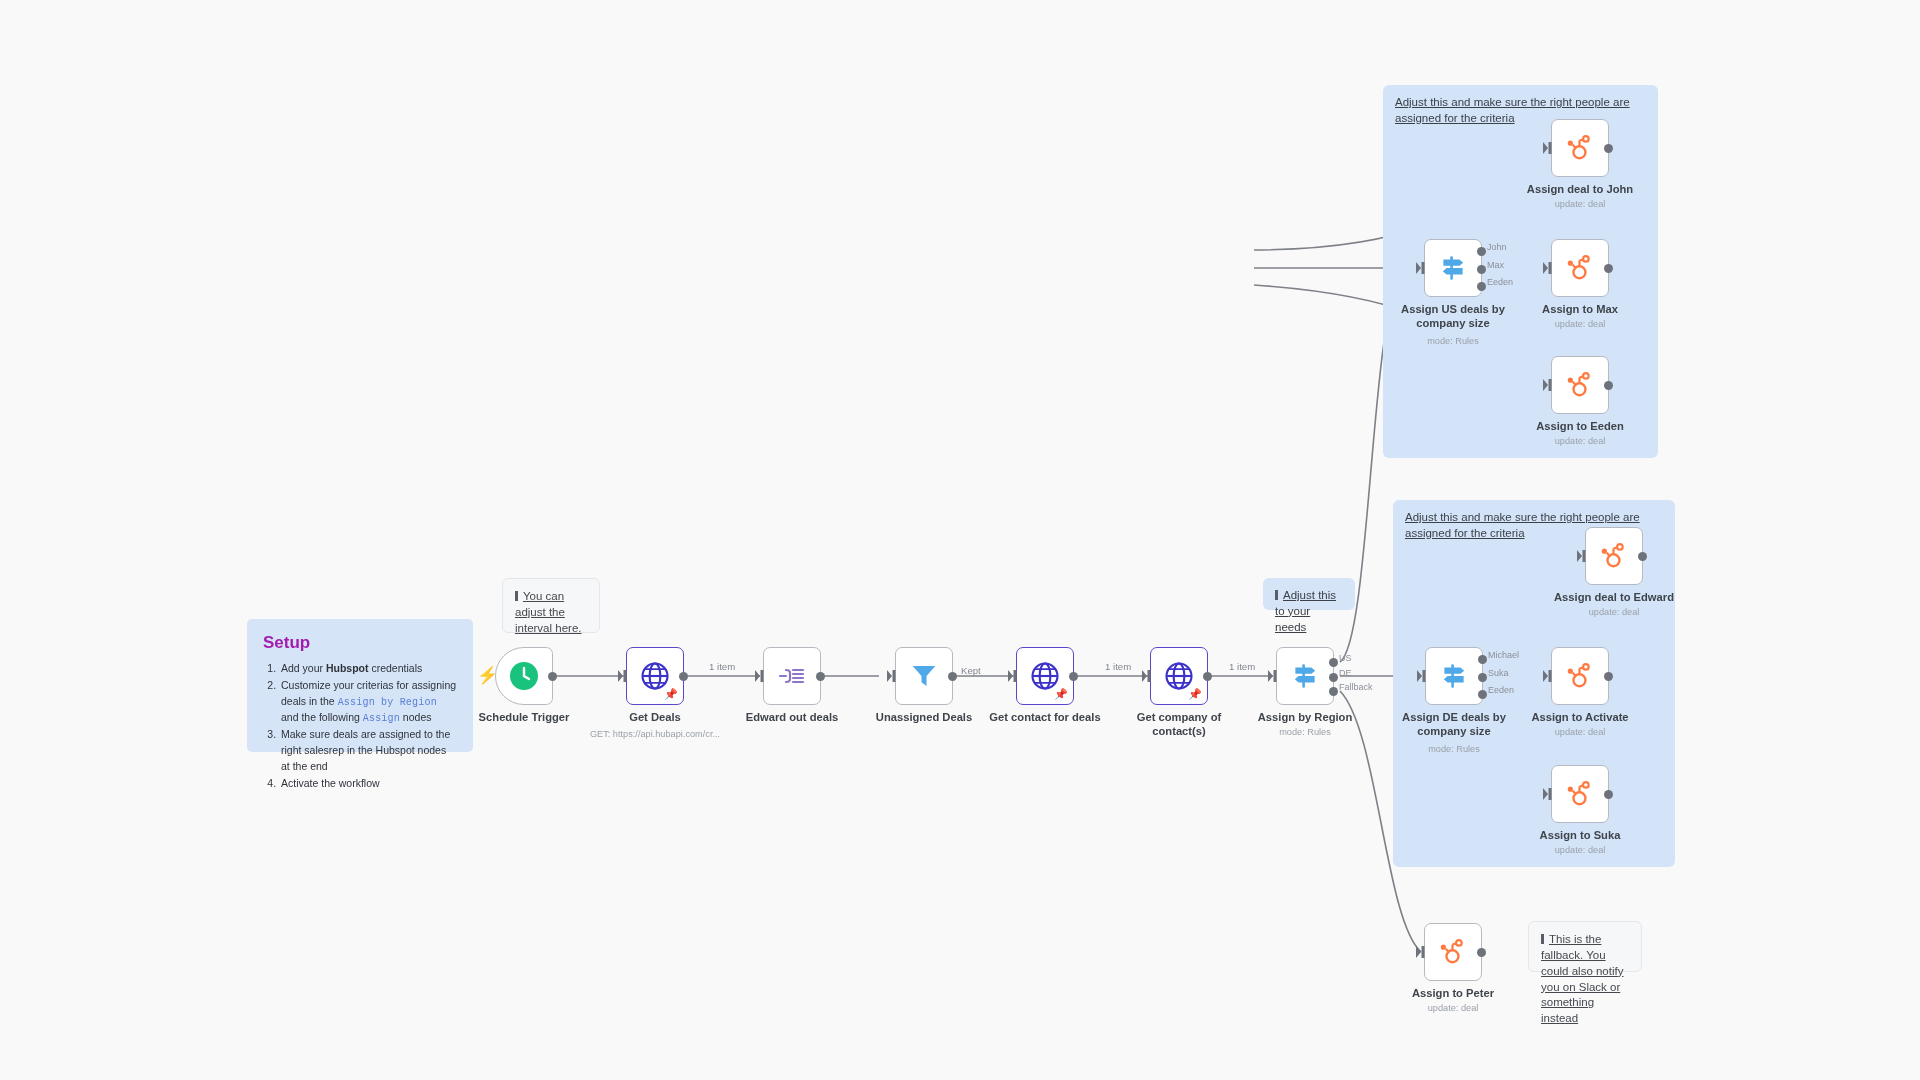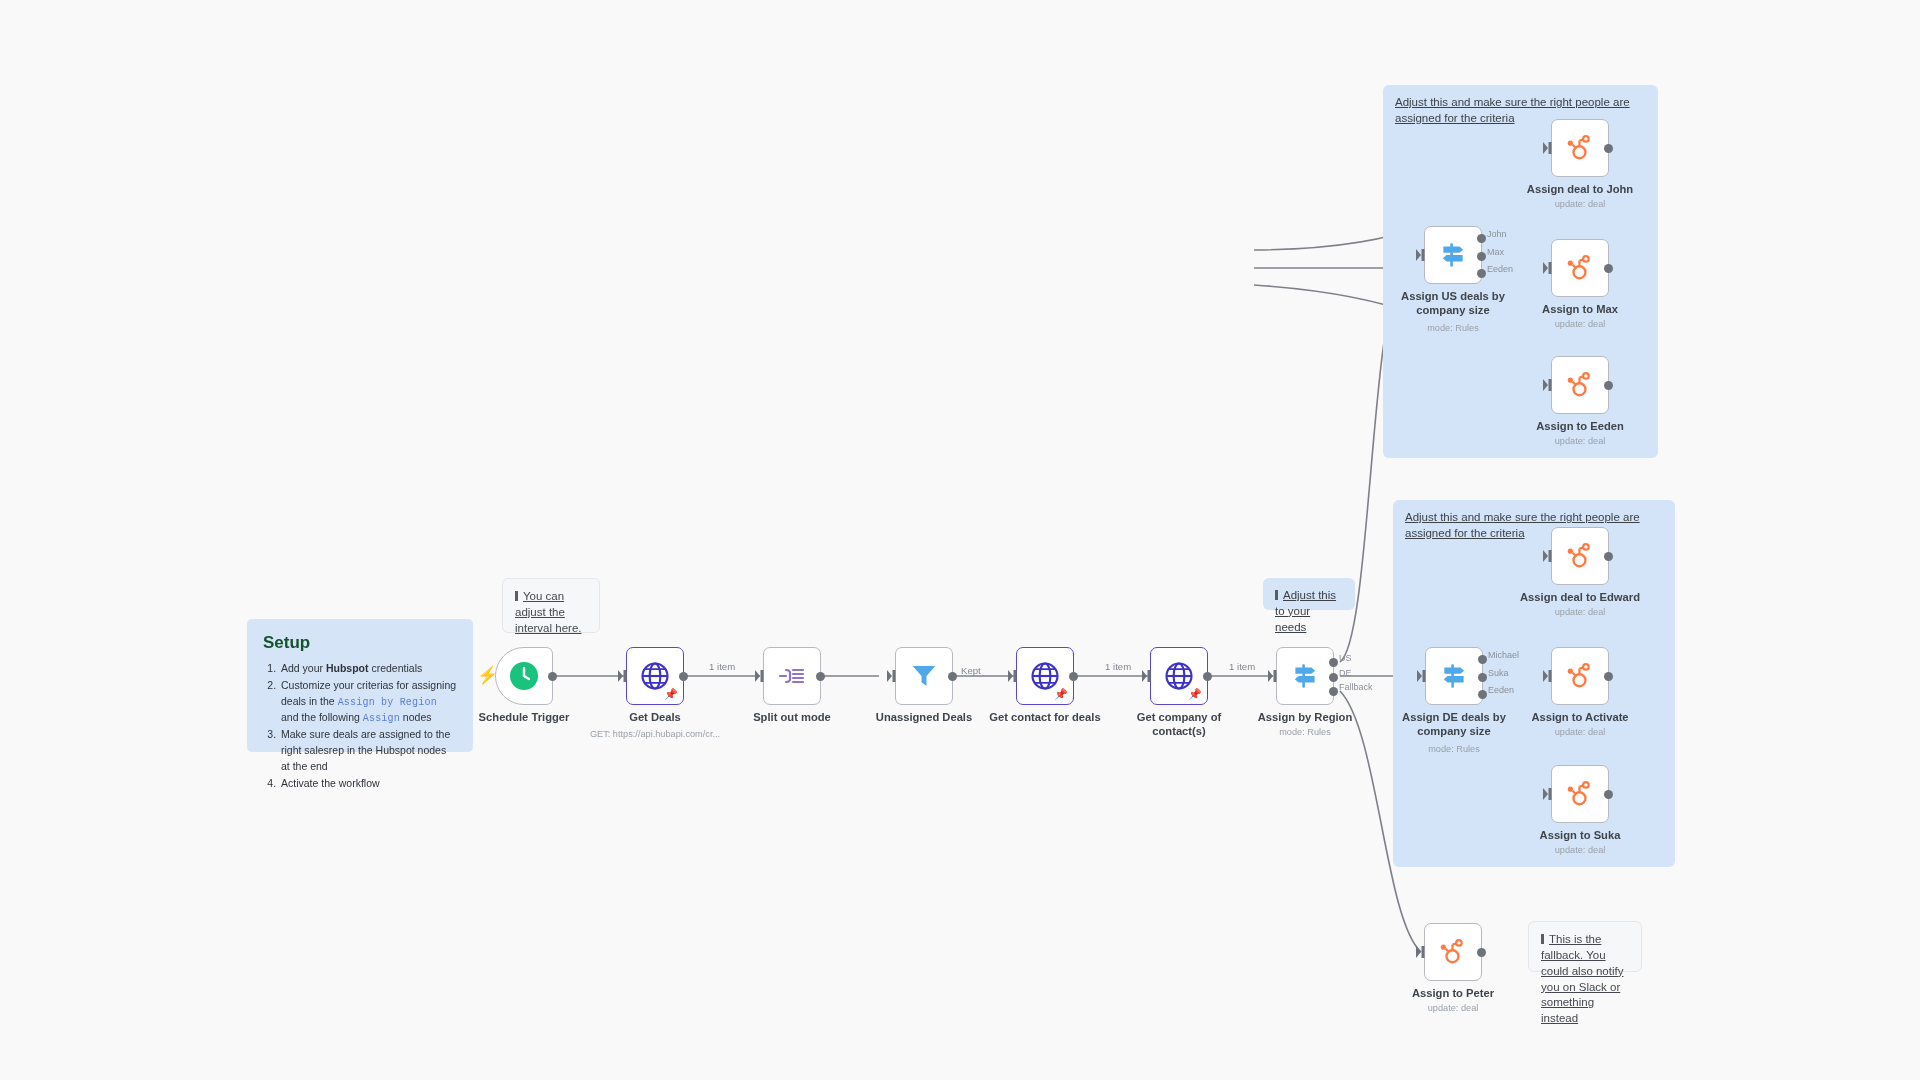--- a/index.html
+++ b/index.html
@@ -31,21 +31,21 @@
   .sticky .bar { display:inline-block; width:3px; height:10px; background:#585e66; margin-right:5px; vertical-align:-1px; }
 
   
   .setup {
     position: absolute;
     background: #d6e4f7;
     border-radius: 5px;
     padding: 14px 16px 16px 16px;
     color: #2e333a;
   }
-  .setup h2 { font-size: 17px; font-weight: 700; color: #14532d; margin-bottom: 8px; }
+  .setup h2 { font-size: 17px; font-weight: 700; color: #a21caf; margin-bottom: 8px; }
   .setup ol { margin-left: 16px; font-size: 10.5px; line-height: 1.52; }
   .setup ol li { margin-bottom: 1px; padding-left: 2px; }
   .setup b { font-weight: 700; }
   .setup code {
     font-family: "Liberation Mono", monospace;
     color: #5a7fd4; font-size: 10px; letter-spacing: .2px;
   }
 
   
   .node { position: absolute; }
@@ -189,21 +189,21 @@
         <line x1="15" y1="12" x2="25" y2="12" stroke="#8e75c9" stroke-width="2.2" stroke-linecap="round"></line>
         <line x1="15" y1="16" x2="25" y2="16" stroke="#8e75c9" stroke-width="2.2" stroke-linecap="round"></line>
         <line x1="15" y1="20" x2="25" y2="20" stroke="#8e75c9" stroke-width="2.2" stroke-linecap="round"></line>
       </svg>
       <svg class="in-arrow" viewBox="0 0 9 12">
           <path d="M0 0 L5 6 L0 12 Z" fill="#6e737b"></path>
           <rect x="5.5" y="0" width="3" height="12" fill="#6e737b"></rect>
         </svg>
       <div class="port out"></div>
     </div>
-    <div class="ncap">Split out mode</div>
+    <div class="ncap">Edward out deals</div>
   </div>
 
   <div class="node" style="left:895px; top:647px;">
     <div class="nbox">
       <svg width="30" height="30" viewBox="0 0 24 24">
         <path d="M3 4 H21 L14 12 V20 L10 17 V12 Z" fill="#4fa8e8"></path>
       </svg>
       <svg class="in-arrow" viewBox="0 0 9 12">
           <path d="M0 0 L5 6 L0 12 Z" fill="#6e737b"></path>
           <rect x="5.5" y="0" width="3" height="12" fill="#6e737b"></rect>
@@ -272,21 +272,21 @@
         <span class="plabel">DE</span>
       </div>
       <div class="port" style="right:-5px; top:39px;">
         <span class="plabel">Fallback</span>
       </div>
     </div>
     <div class="ncap">Assign by Region</div>
     <div class="nsub" style="top:80px;">mode: Rules</div>
   </div>
 
-  <div class="node" style="left:1424px; top:226px;">
+  <div class="node" style="left:1424px; top:239px;">
     <div class="nbox">
       <svg width="30" height="30" viewBox="0 0 28 28">
         <rect x="11.5" y="3" width="2.4" height="22" rx="1" fill="#4fa8e8"></rect>
         <path d="M5 6 H20 L23.5 9 L20 12 H5 Z" fill="#4fa8e8"></path>
         <path d="M23 14 H8 L4.5 17 L8 20 H23 Z" fill="#4fa8e8"></path>
       </svg>
       <svg class="in-arrow" viewBox="0 0 9 12">
           <path d="M0 0 L5 6 L0 12 Z" fill="#6e737b"></path>
           <rect x="5.5" y="0" width="3" height="12" fill="#6e737b"></rect>
         </svg>
@@ -382,21 +382,21 @@
       <svg class="in-arrow" viewBox="0 0 9 12">
           <path d="M0 0 L5 6 L0 12 Z" fill="#6e737b"></path>
           <rect x="5.5" y="0" width="3" height="12" fill="#6e737b"></rect>
         </svg>
       <div class="port out"></div>
     </div>
     <div class="ncap">Assign to Eeden</div>
     <div class="nsub" style="top:80px;">update: deal</div>
   </div>
 
-  <div class="node" style="left:1551px; top:527px;">
+  <div class="node" style="left:1585px; top:527px;">
     <div class="nbox">
       <svg width="30" height="30" viewBox="0 0 28 28">
         <circle cx="19.5" cy="5.5" r="2.6" stroke="#ff7a40" stroke-width="2" fill="none"></circle>
         <circle cx="13.5" cy="18" r="5.6" stroke="#ff7a40" stroke-width="2.2" fill="none"></circle>
         <circle cx="5" cy="9.5" r="2.4" fill="#ff7a40"></circle>
         <line x1="13.5" y1="12.4" x2="13.5" y2="7" stroke="#ff7a40" stroke-width="2.1"></line>
         <line x1="13.5" y1="7" x2="17.2" y2="6" stroke="#ff7a40" stroke-width="2.1"></line>
         <line x1="7.2" y1="11" x2="10.4" y2="14.4" stroke="#ff7a40" stroke-width="2.1"></line>
       </svg>
       <svg class="in-arrow" viewBox="0 0 9 12">

